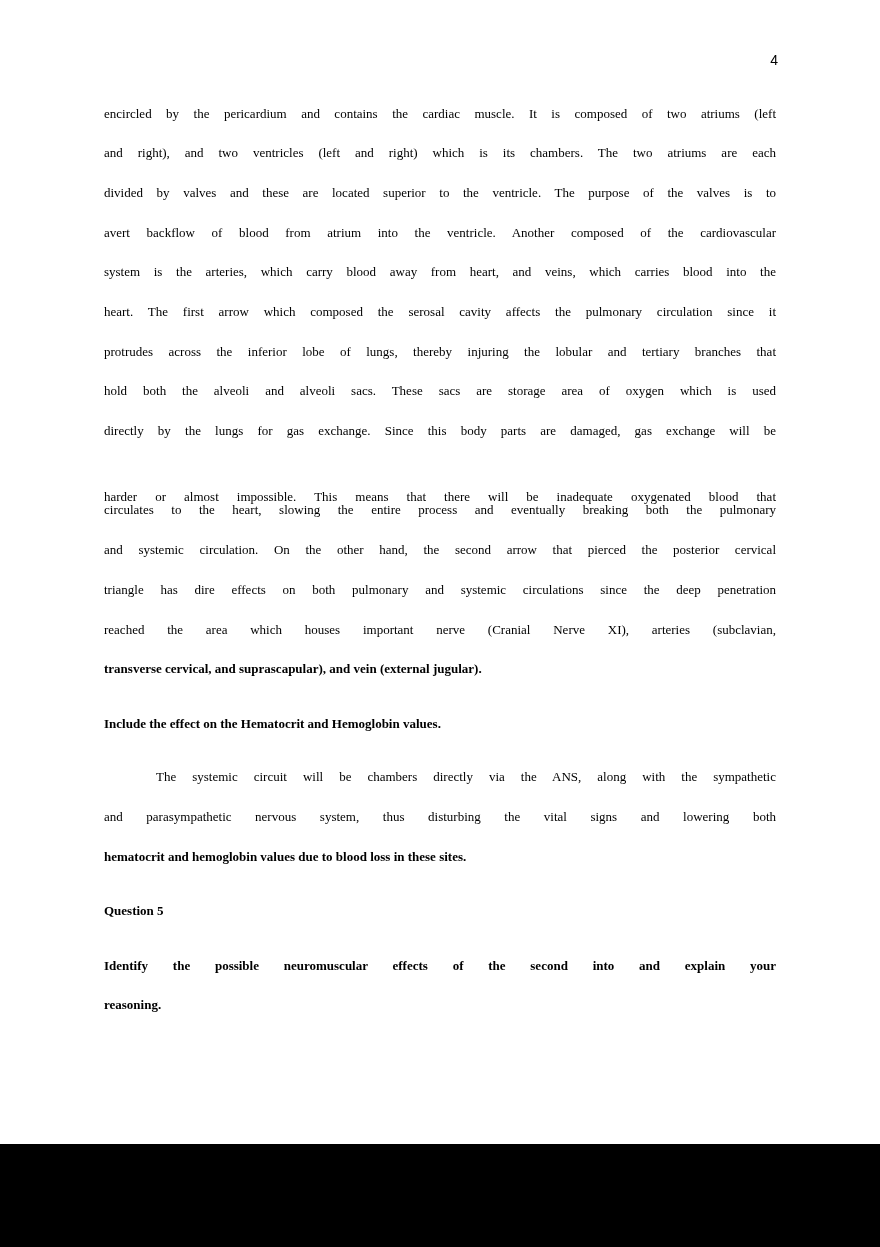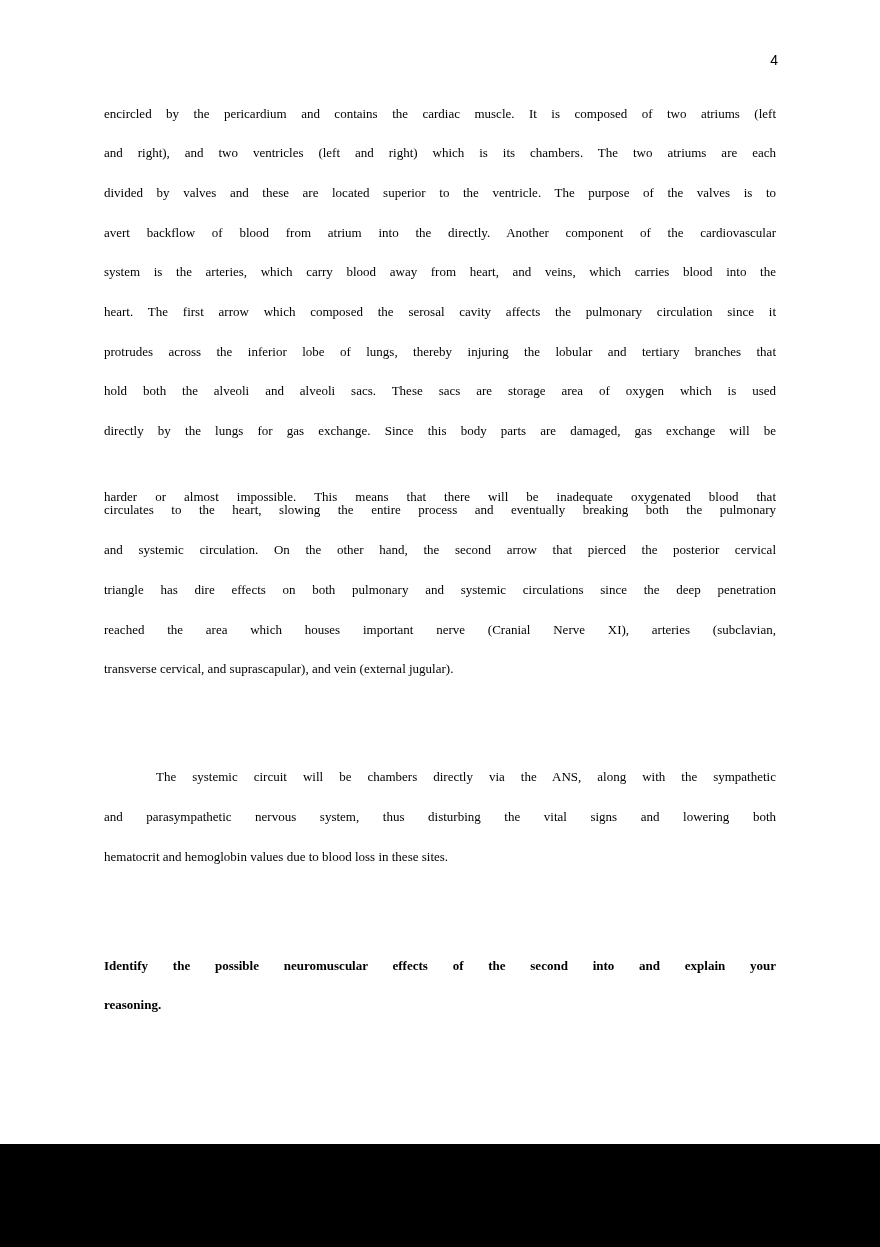--- a/index.html
+++ b/index.html
@@ -13,55 +13,57 @@
   .bottom-bar { position: absolute; left: 0; top: 1144px; width: 880px; height: 103px; background: #000; }
   .page-number {
     position: absolute; top: 52px; right: 102px;
     font-family: "Liberation Sans", "DejaVu Sans", sans-serif; font-size: 14px;
   }
   .line {
     position: absolute; left: 104px; width: 672px;
     font-size: 13px; line-height: 20px; white-space: nowrap;
     text-align: justify; text-align-last: justify;
   }
-  .line.last { text-align-last: left; }
+  .line.last { text-align-last: left; font-weight: bold; }
   .line.bold { font-weight: bold; }
   .line.indent { left: 156px; width: 620px; }
 </style>
 </head>
 <body>
 
 <div class="page">
   <div class="page-number">4</div>
 
   <div>
     <div class="line" style="top:104px">encircled by the pericardium and contains the cardiac muscle. It is composed of two atriums (left</div>
     <div class="line" style="top:143px">and right), and two ventricles (left and right) which is its chambers. The two atriums are each</div>
     <div class="line" style="top:183px">divided by valves and these are located superior to the ventricle. The purpose of the valves is to</div>
-    <div class="line" style="top:223px">avert backflow of blood from atrium into the directly. Another component of the cardiovascular</div>
+    <div class="line" style="top:223px">avert backflow of blood from atrium into the ventricle. Another composed of the cardiovascular</div>
     <div class="line" style="top:262px">system is the arteries, which carry blood away from heart, and veins, which carries blood into the</div>
     <div class="line" style="top:302px">heart. The first arrow which composed the serosal cavity affects the pulmonary circulation since it</div>
     <div class="line" style="top:342px">protrudes across the inferior lobe of lungs, thereby injuring the lobular and tertiary branches that</div>
     <div class="line" style="top:381px">hold both the alveoli and alveoli sacs. These sacs are storage area of oxygen which is used</div>
     <div class="line" style="top:421px">directly by the lungs for gas exchange. Since this body parts are damaged, gas exchange will be</div>
     <div class="line" style="top:487px">harder or almost impossible. This means that there will be inadequate oxygenated blood that</div>
     <div class="line" style="top:500px">circulates to the heart, slowing the entire process and eventually breaking both the pulmonary</div>
     <div class="line" style="top:540px">and systemic circulation. On the other hand, the second arrow that pierced the posterior cervical</div>
     <div class="line" style="top:580px">triangle has dire effects on both pulmonary and systemic circulations since the deep penetration</div>
     <div class="line" style="top:620px">reached the area which houses important nerve (Cranial Nerve XI), arteries (subclavian,</div>
     <div class="line last" style="top:659px">transverse cervical, and suprascapular), and vein (external jugular).</div>
   </div>
 
+  <div class="line bold last" style="top:714px">Include the effect on the Hematocrit and Hemoglobin values.</div>
 
   <div>
     <div class="line indent" style="top:767px">The systemic circuit will be chambers directly via the ANS, along with the sympathetic</div>
     <div class="line" style="top:807px">and parasympathetic nervous system, thus disturbing the vital signs and lowering both</div>
     <div class="line last" style="top:847px">hematocrit and hemoglobin values due to blood loss in these sites.</div>
   </div>
 
+  <div class="line bold last" style="top:901px">Question 5</div>
 
   <div>
     <div class="line bold" style="top:956px">Identify the possible neuromuscular effects of the second into and explain your</div>
     <div class="line bold last" style="top:995px">reasoning.</div>
   </div>
 </div>
 
 <div class="bottom-bar"></div>
 
 </body></html>

